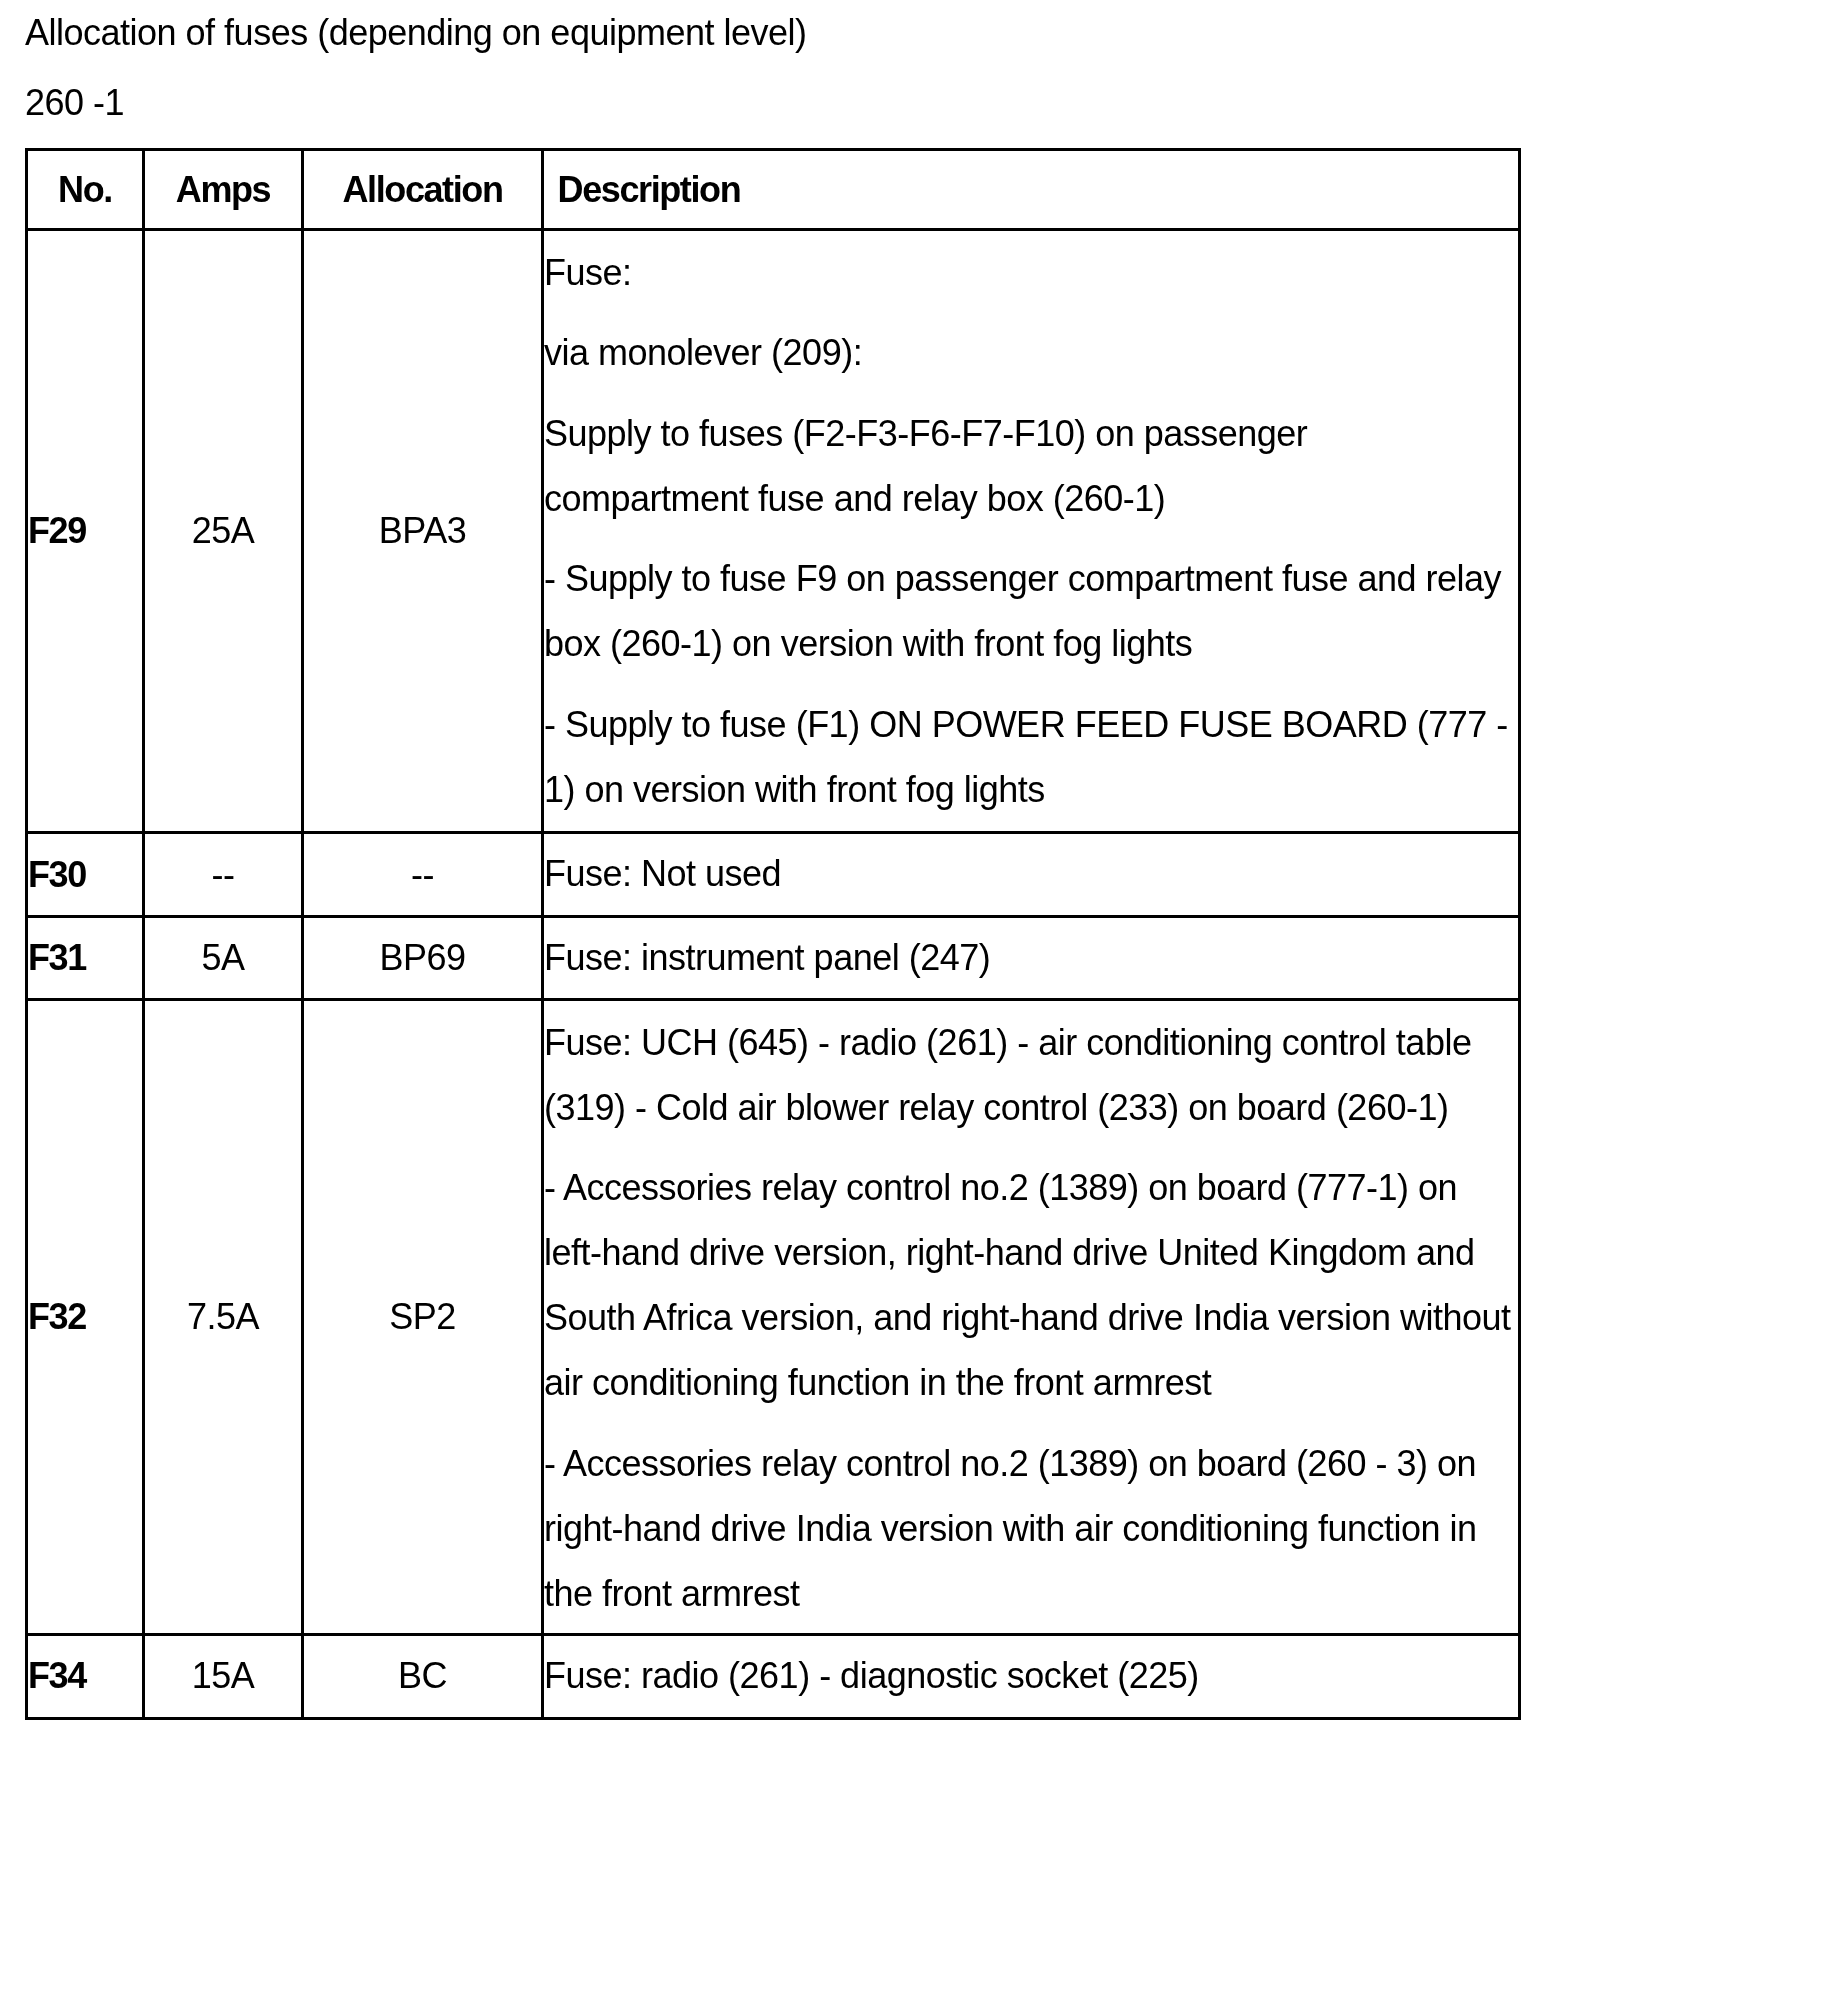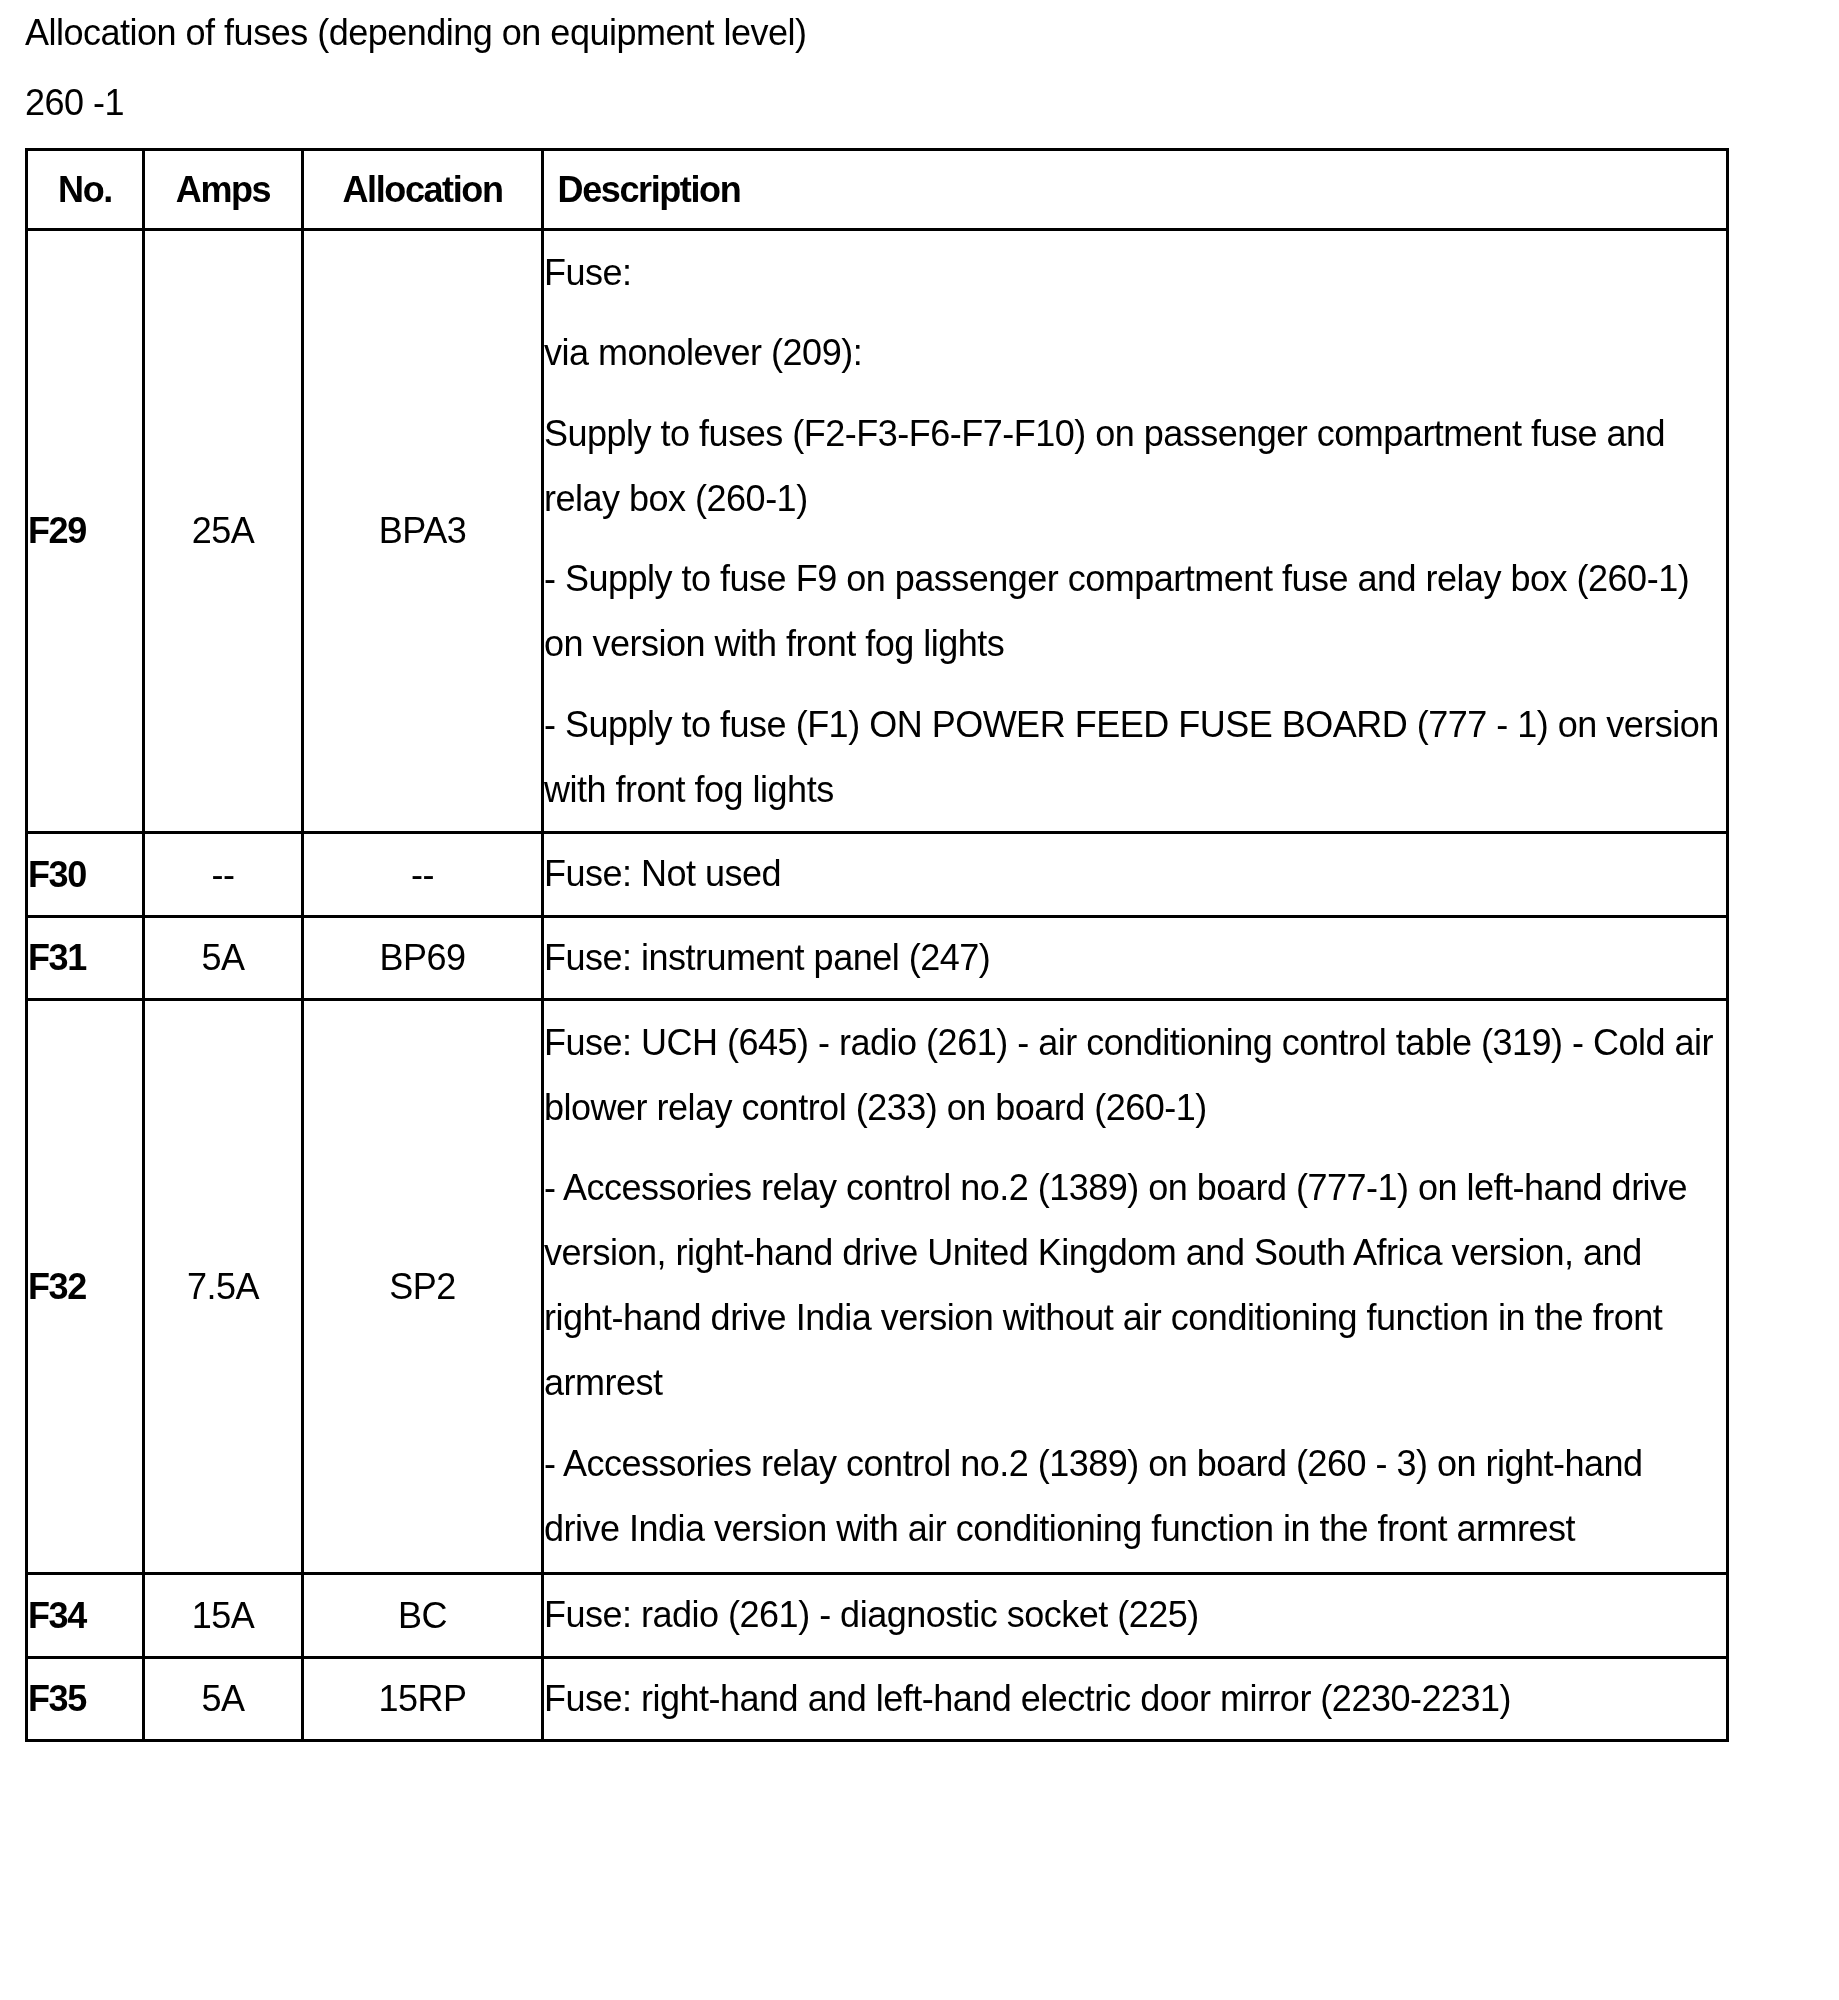--- a/index.html
+++ b/index.html
@@ -10,21 +10,21 @@
   .title {
     position: absolute; left: 25px; top: 11px;
     font-size: 36px; line-height: 43px; letter-spacing: -0.5px;
   }
   .subtitle {
     position: absolute; left: 25px; top: 81px;
     font-size: 36px; line-height: 43px; letter-spacing: -0.5px;
   }
   table.fuses {
     position: absolute; left: 25px; top: 148px;
-    width: 1704px;
+    width: 1496px;
     border-collapse: collapse;
     table-layout: fixed;
     font-size: 36px;
     letter-spacing: -0.5px;
   }
   table.fuses th, table.fuses td {
     border: 3.6px solid #000;
     padding: 0;
   }
   table.fuses th {
@@ -130,26 +130,16 @@
       <td class="no">F34</td>
       <td class="amps">15A</td>
       <td class="conn">BC</td>
       <td class="desc">
         <div class="inner">
           <p>Fuse: radio (261) - diagnostic socket (225)</p>
         </div>
       </td>
     </tr>
 
-    <tr class="r-f35 single">
-      <td class="no">F35</td>
-      <td class="amps">5A</td>
-      <td class="conn">15RP</td>
-      <td class="desc">
-        <div class="inner">
-          <p>Fuse: right-hand and left-hand electric door mirror (2230-2231)</p>
-        </div>
-      </td>
-    </tr>
 
   </tbody>
 </table>
 
 
 </body></html>

